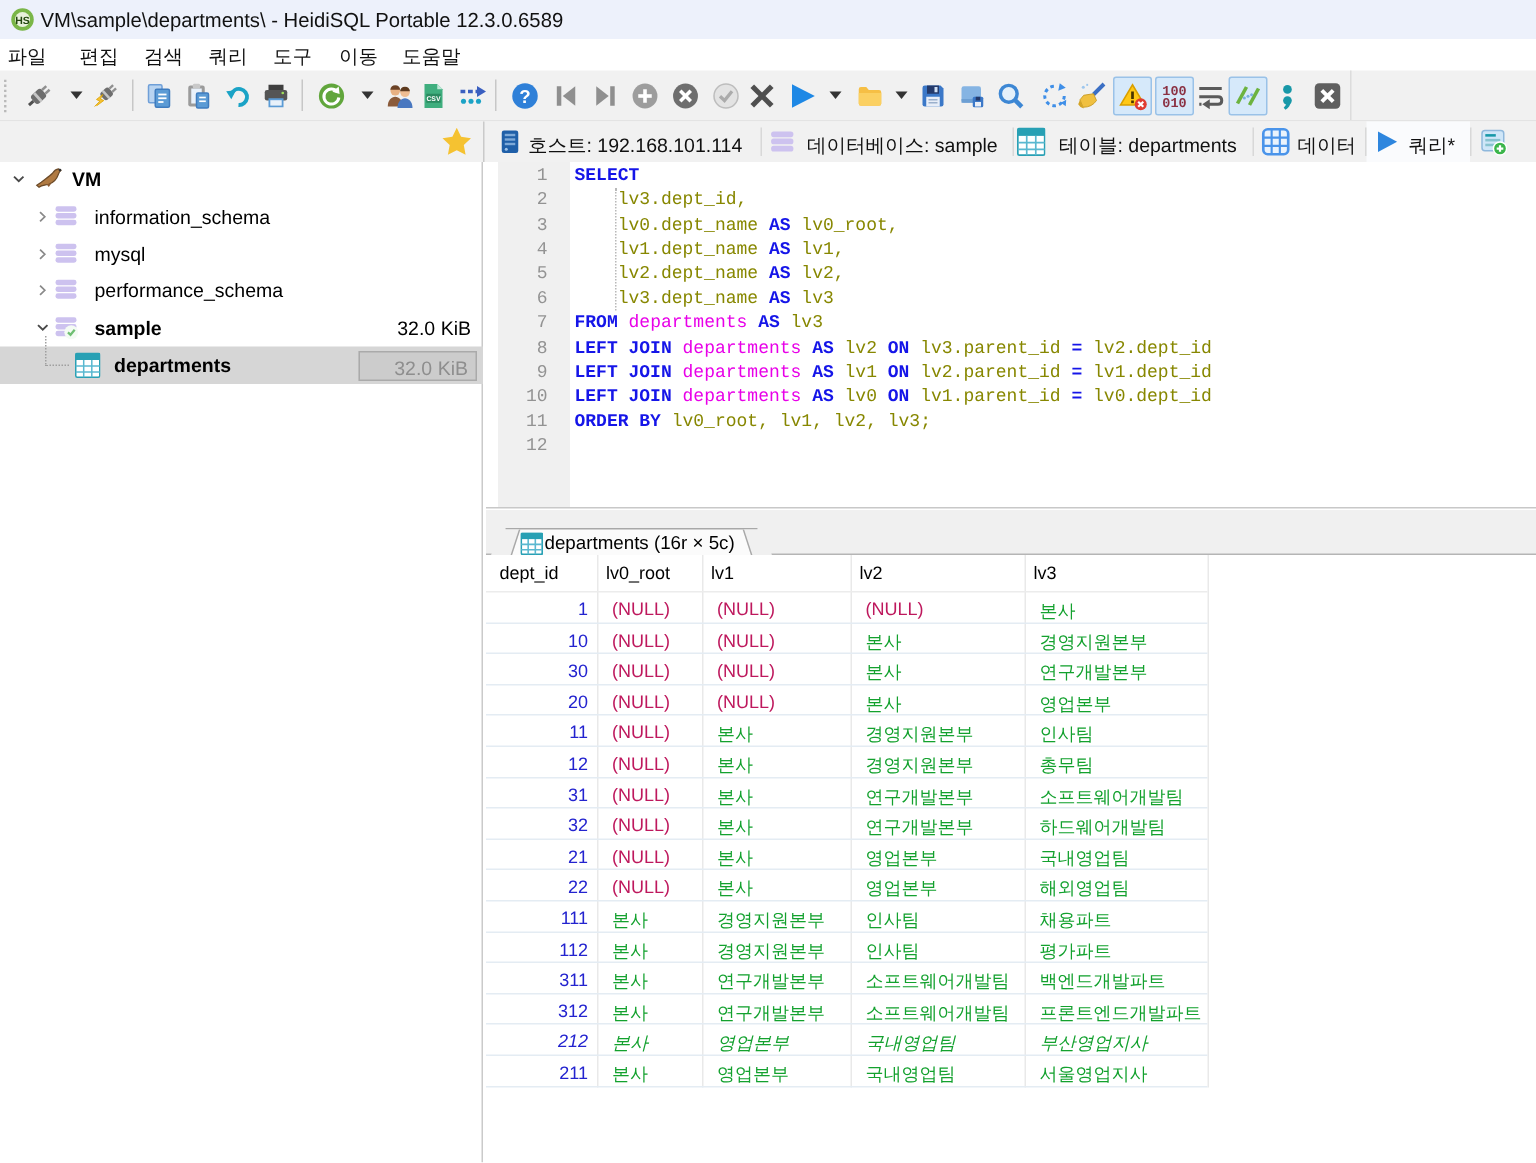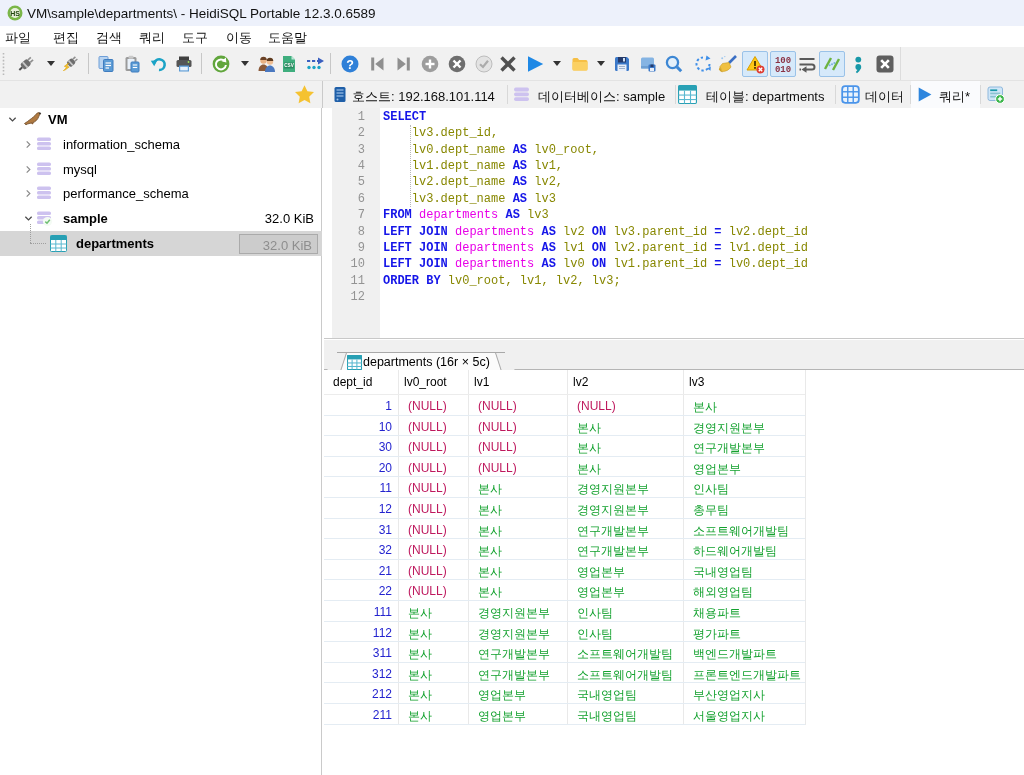--- a/index.html
+++ b/index.html
@@ -648,21 +648,21 @@
       </div>
       <div class="rowline" style="top: 291.8px;"></div>
       <div class="grow" style="top: 291.8px;">
         <div class="gc num" style="left: 0px; width: 68px;">312</div>
         <div class="gc txt" style="left: 84px;">본사</div>
         <div class="gc txt" style="left: 154px;">연구개발본부</div>
         <div class="gc txt" style="left: 253px;">소프트웨어개발팀</div>
         <div class="gc txt" style="left: 369px;">프론트엔드개발파트</div>
       </div>
       <div class="rowline" style="top: 312.4px;"></div>
-      <div class="grow" style="top: 312.4px;">
+      <div class="grow" style="top: 312.4px; font-style: italic;">
         <div class="gc num" style="left: 0px; width: 68px;">212</div>
         <div class="gc txt" style="left: 84px;">본사</div>
         <div class="gc txt" style="left: 154px;">영업본부</div>
         <div class="gc txt" style="left: 253px;">국내영업팀</div>
         <div class="gc txt" style="left: 369px;">부산영업지사</div>
       </div>
       <div class="rowline" style="top: 333px;"></div>
       <div class="grow" style="top: 333px;">
         <div class="gc num" style="left: 0px; width: 68px;">211</div>
         <div class="gc txt" style="left: 84px;">본사</div>

